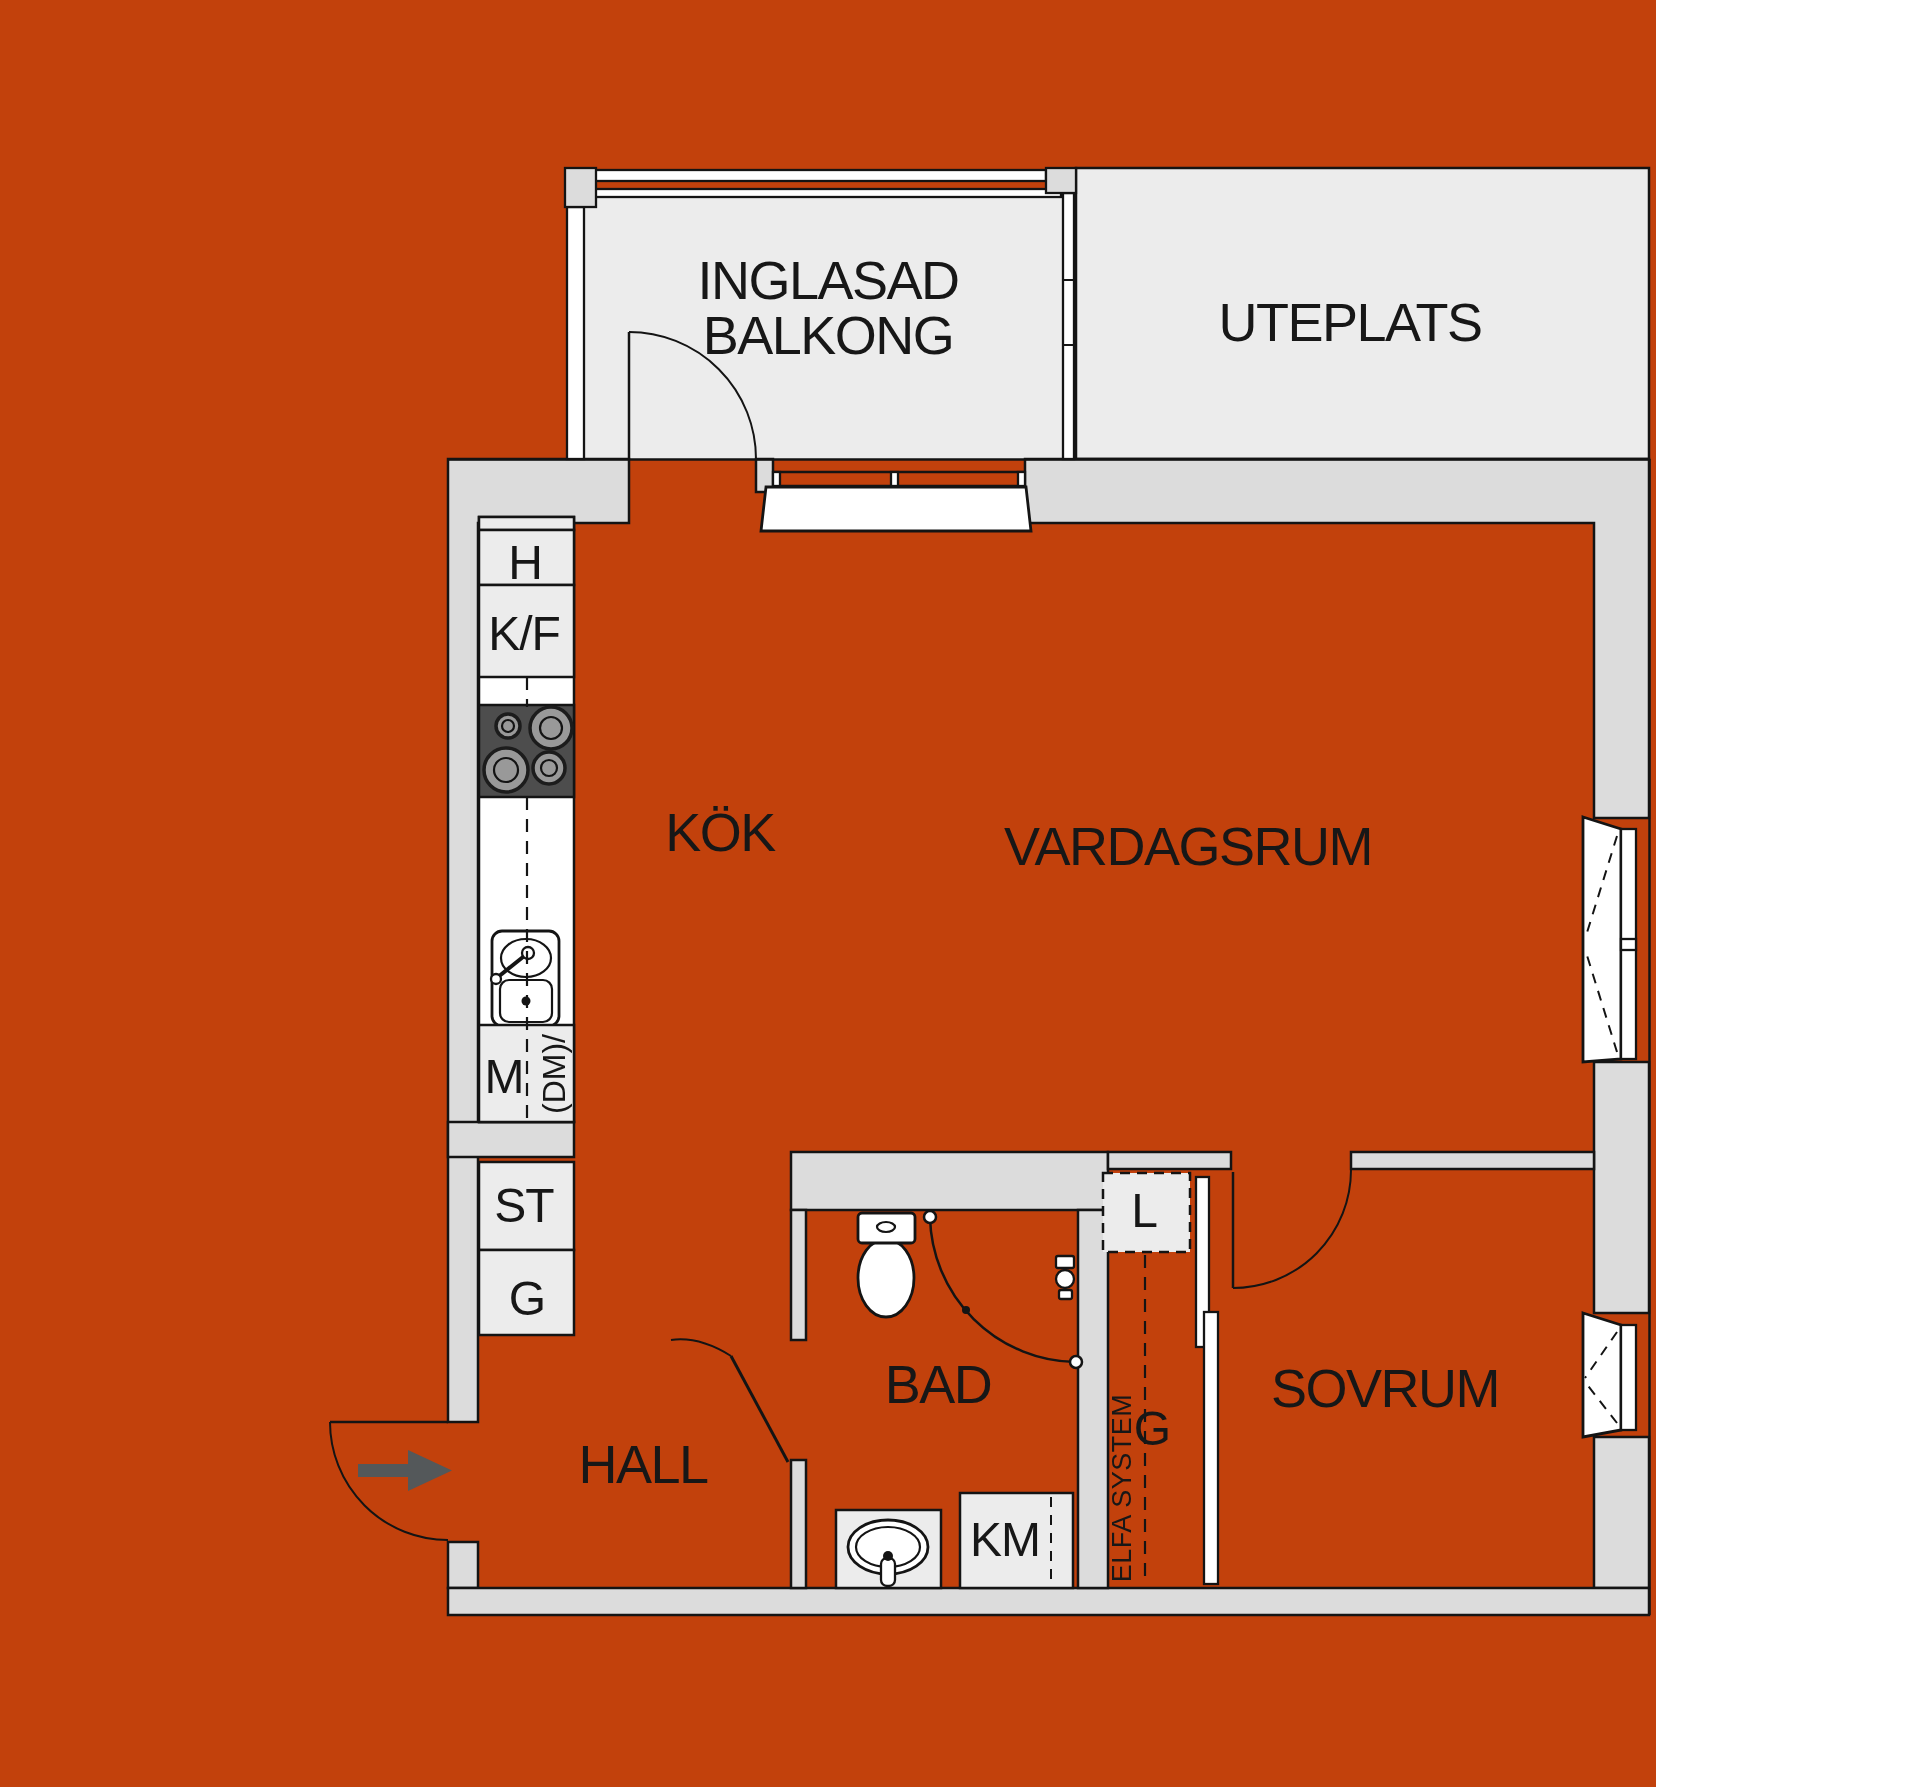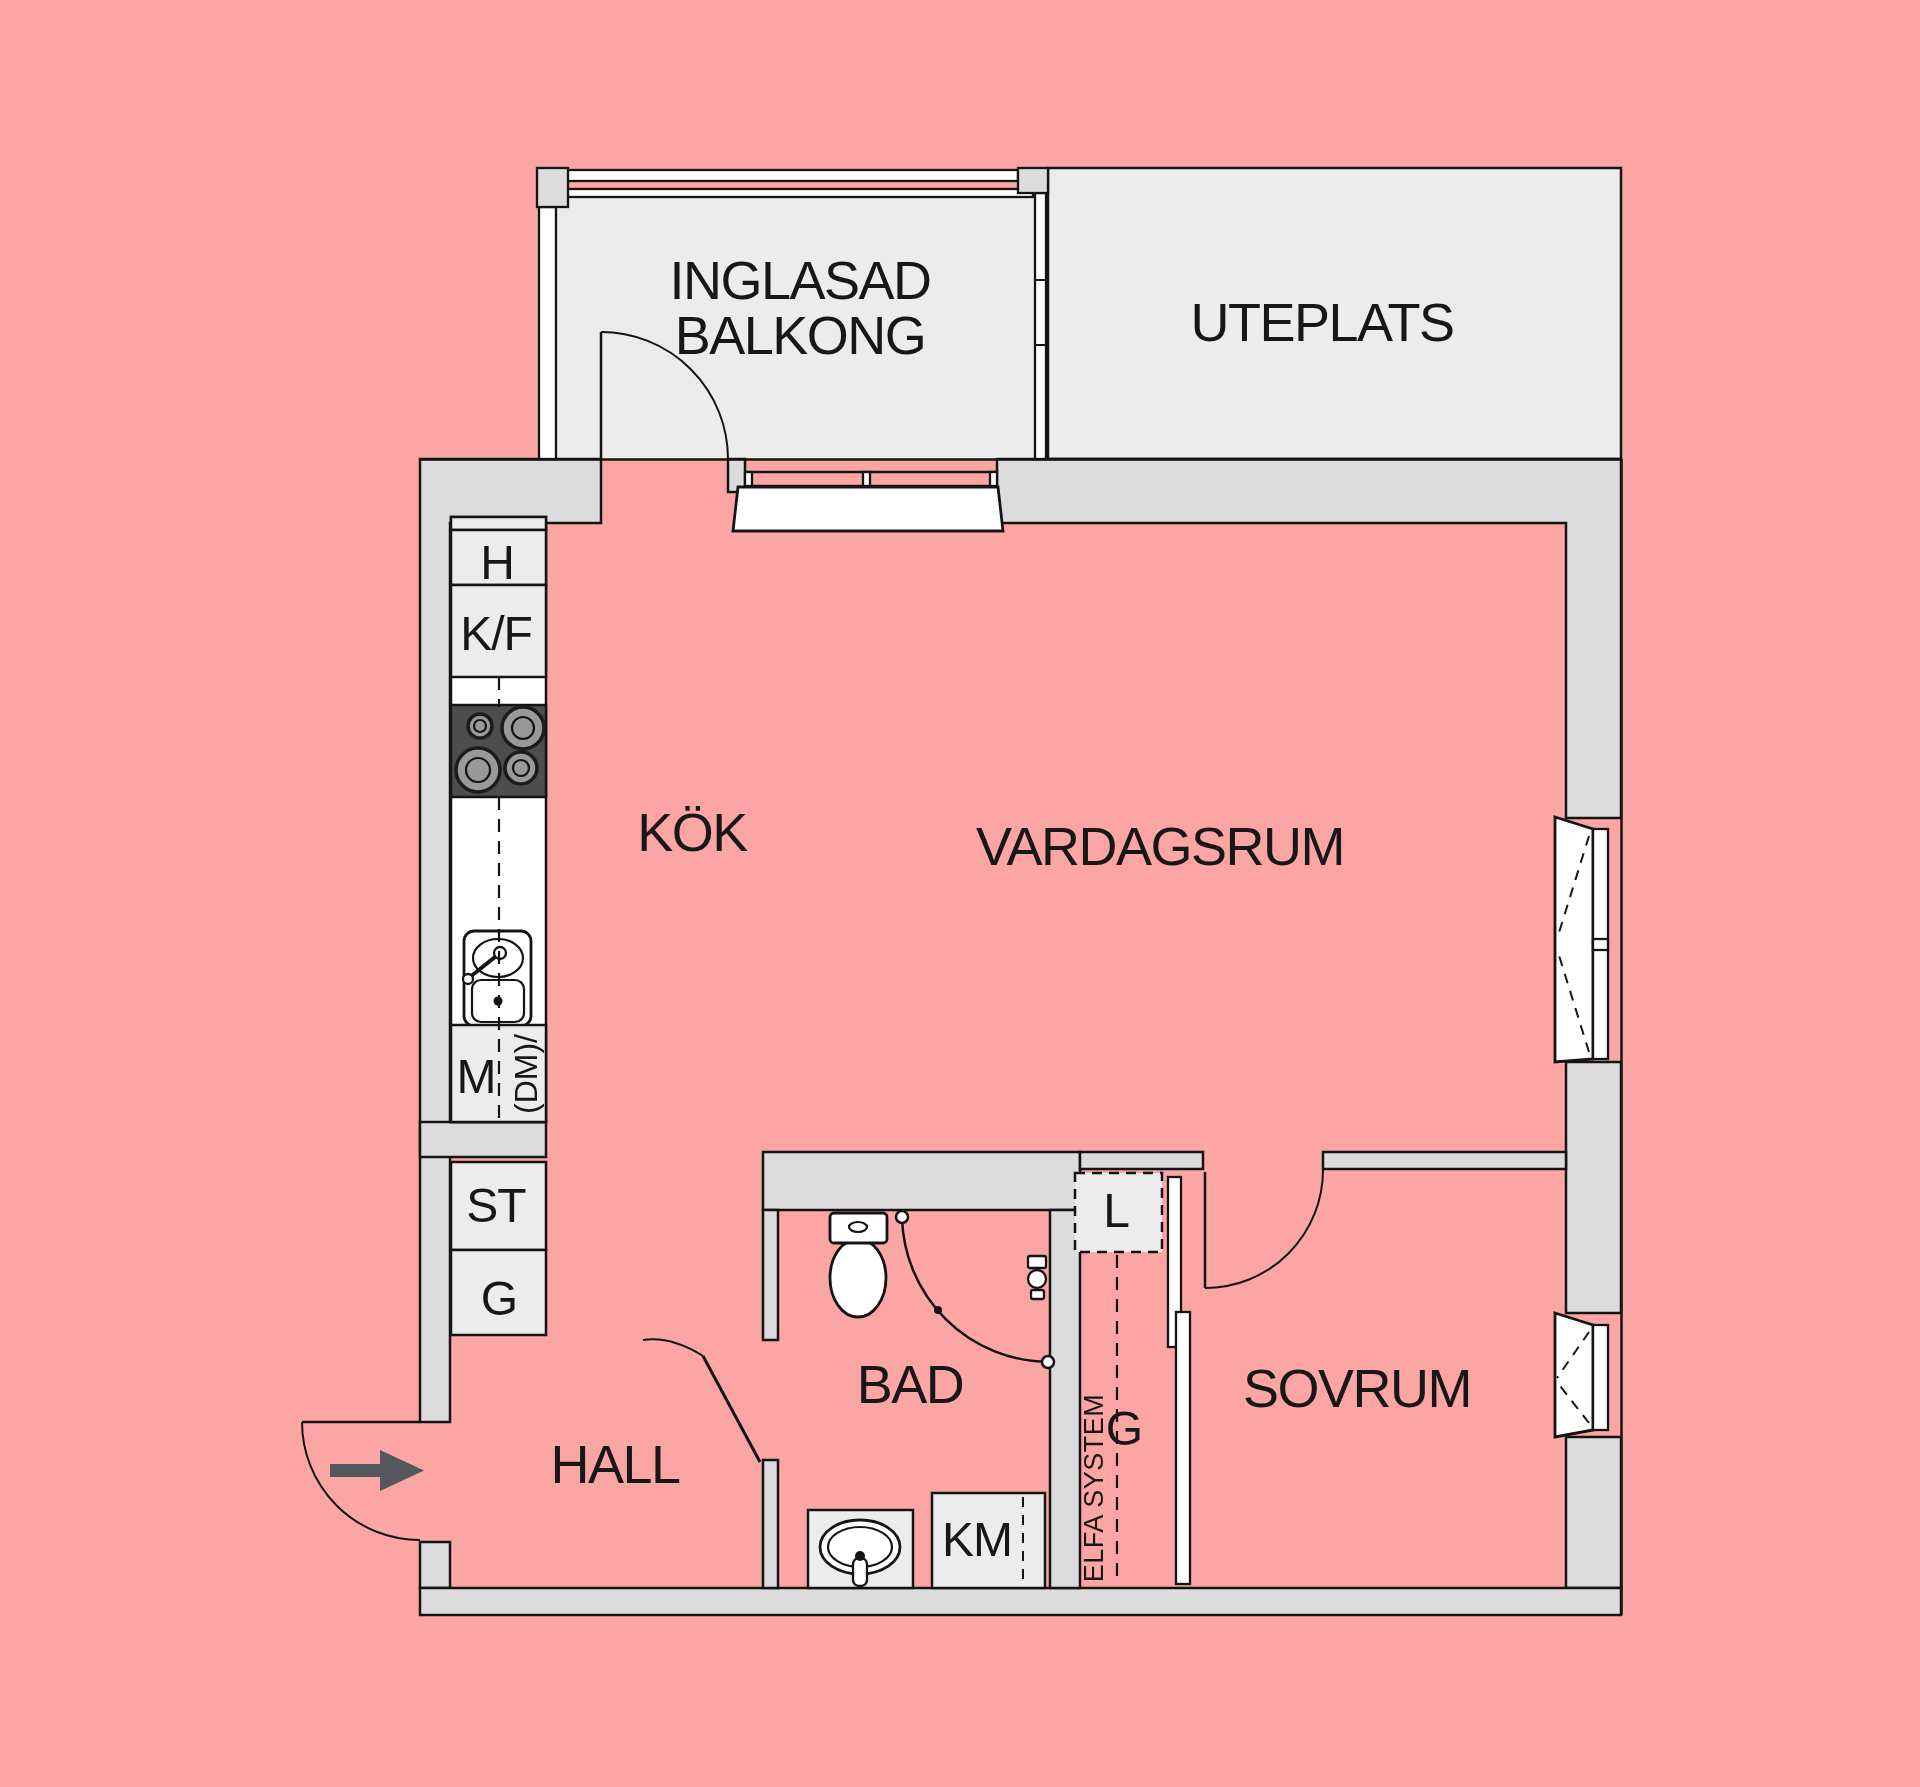--- a/index.html
+++ b/index.html
@@ -1,16 +1,16 @@
 <!DOCTYPE html>
 <html><head>
 <meta charset="utf-8">
 <style>
   html,body { margin:0; padding:0; background:#ffffff; }
-  .plan-wrap { width:1920px; height:1787px; background:#fca5a5; position:relative; }
+  .plan-wrap { width:1628px; height:1787px; background:#c2410c; position:relative;padding-left:28px; }
   svg { display:block; }
   text {
     font-family:"Liberation Sans", sans-serif;
     fill:#171717;
   }
   .room-label { font-size:54px; letter-spacing:-1.5px; }
   .fix-label  { font-size:48px; letter-spacing:-1px; }
   .small-label{ font-size:32px; letter-spacing:0; }
   .tiny-label { font-size:27px; letter-spacing:0.5px; }
   .wall   { fill:#dcdcdc; stroke:#141414; stroke-width:2.5; }

